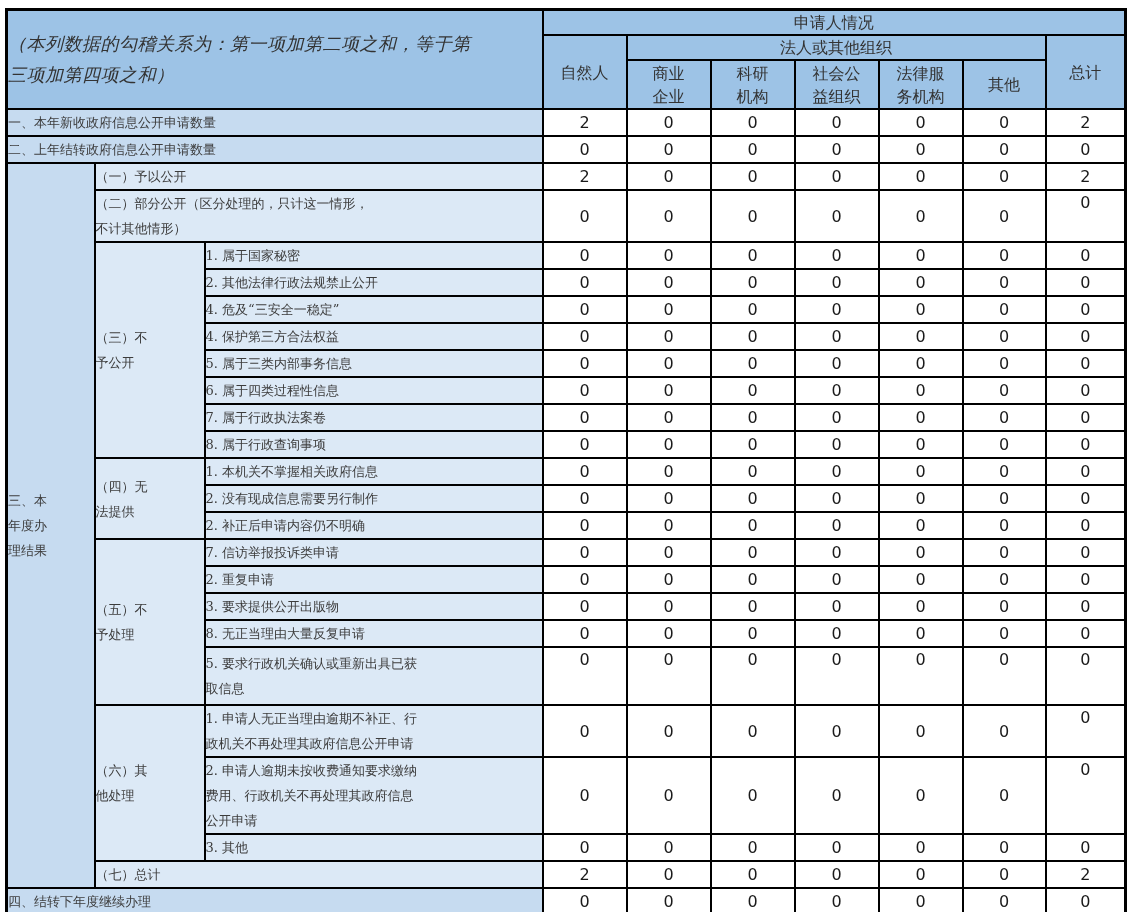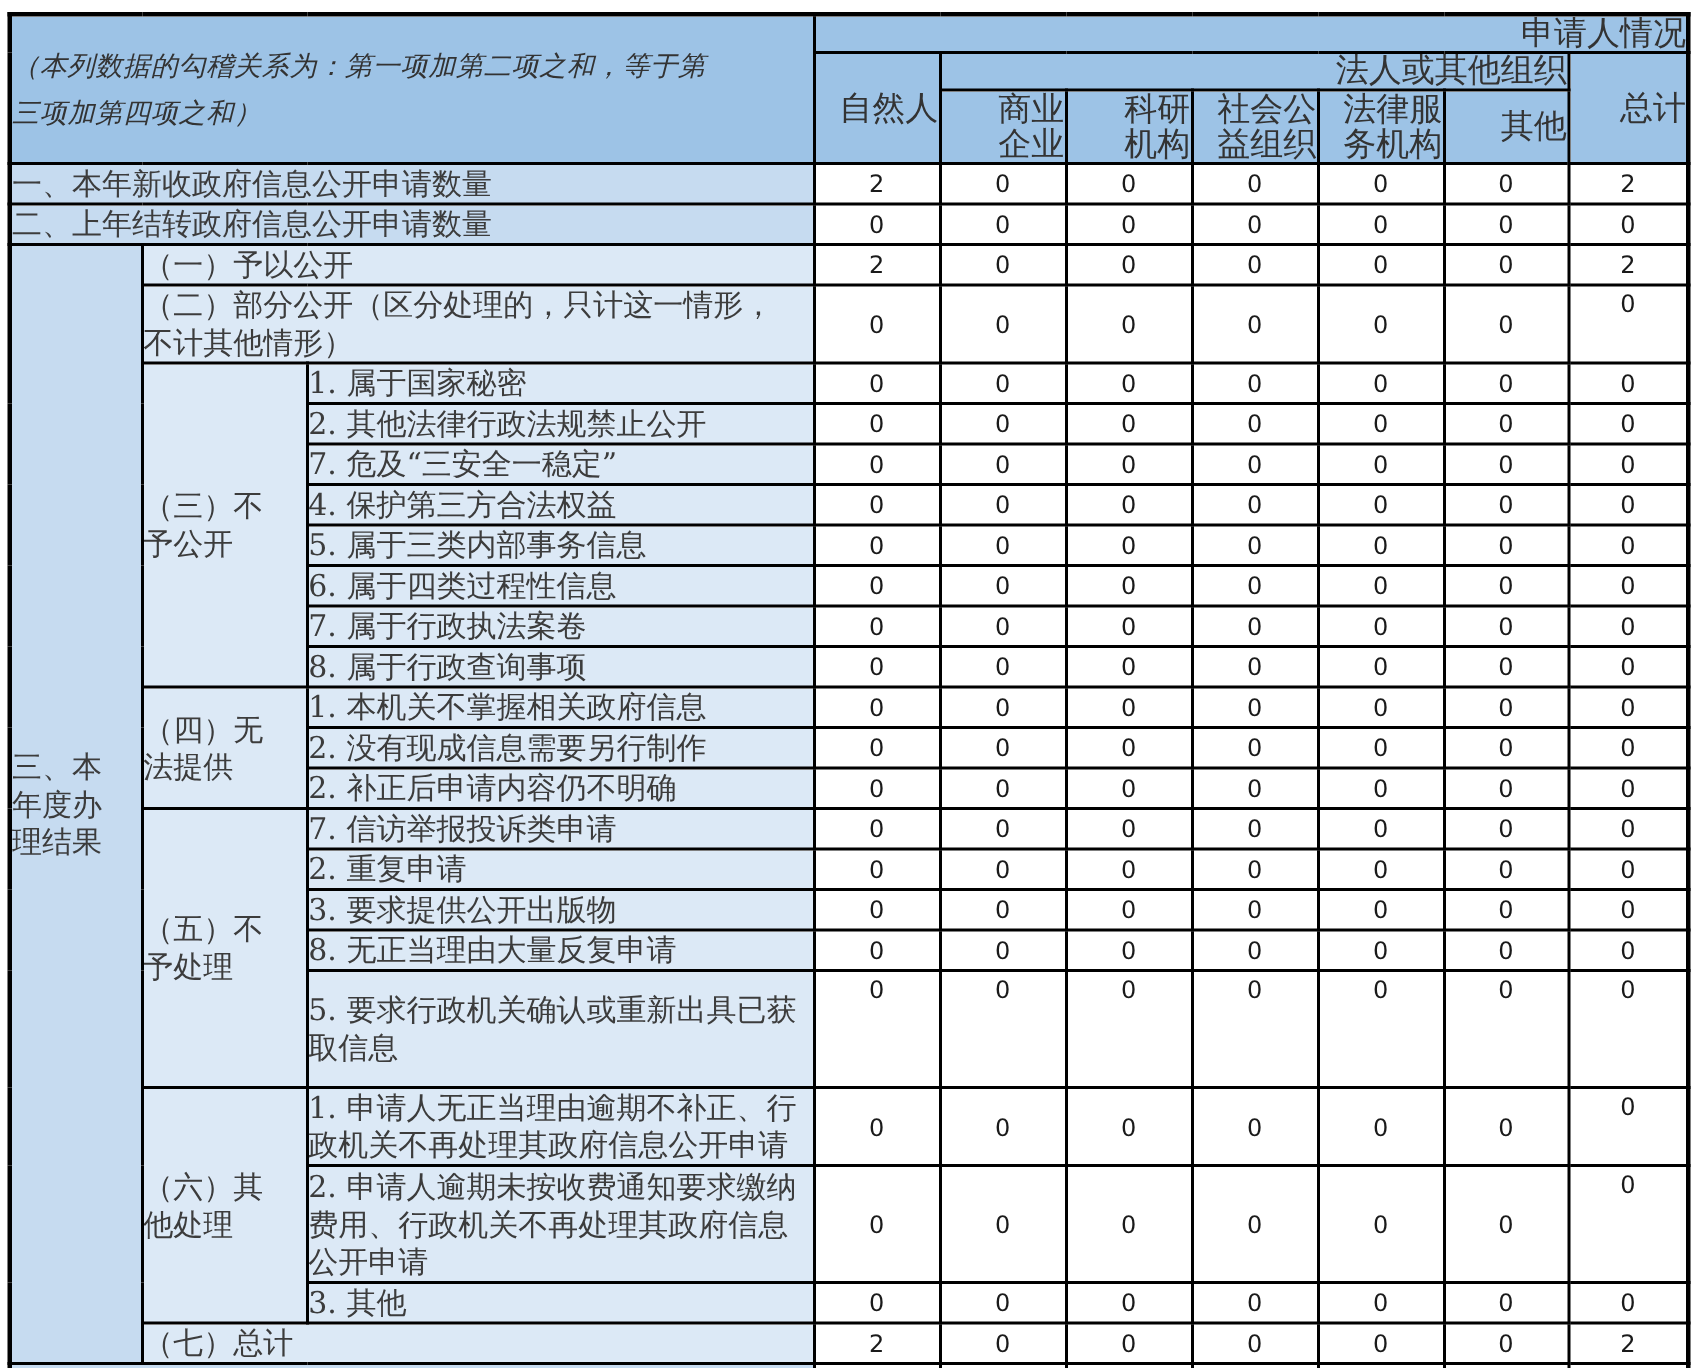--- a/index.html
+++ b/index.html
@@ -22,42 +22,42 @@
   table.report td{
     border:2px solid var(--border-c);
     padding:0;
     overflow:hidden;
   }
   tr.hr1{height:25px;}
   tr.hr2{height:25px;}
   tr.hr3{height:49px;}
   tr.h1{height:26px;}
   tr.h2{height:52px;}
-  tr.h3{height:78px;}
+  tr.h3{height:58px;}
   td.head{
     background:var(--head-bg);
-    text-align:right;
+    text-align:center;
     vertical-align:middle;
     color:#333333;
-    font-size:22px;
+    font-size:16px;
     line-height:23px;
     white-space:pre-line;
   }
   td.note{
     text-align:left;
     vertical-align:middle;
     padding:0 10px 0 13px;
     font-size:18px;
     line-height:31px;
     font-style:italic;
     letter-spacing:0.5px;
     font-family:Liberation Serif, serif;
   }
   td.label{
-    font-size:20px;
+    font-size:13px;
     line-height:25px;
     padding:0 4px 0 9px;
     color:var(--label-c);
     white-space:pre-line;
     vertical-align:middle;
     text-align:left;
   }
   td.label.kai{}
   td.sec{background:var(--sec-bg);}
   td.sub{background:var(--sub-bg);margin-top:44px;}
@@ -175,21 +175,21 @@
           <td class="label sub">2. 其他法律行政法规禁止公开</td>
           <td class="val">0</td>
           <td class="val">0</td>
           <td class="val">0</td>
           <td class="val">0</td>
           <td class="val">0</td>
           <td class="val">0</td>
           <td class="val">0</td>
         </tr>
         <tr class="h1">
-          <td class="label sub">7. 危及“三安全一稳定”</td>
+          <td class="label sub">4. 危及“三安全一稳定”</td>
           <td class="val">0</td>
           <td class="val">0</td>
           <td class="val">0</td>
           <td class="val">0</td>
           <td class="val">0</td>
           <td class="val">0</td>
           <td class="val">0</td>
         </tr>
         <tr class="h1">
           <td class="label sub">4. 保护第三方合法权益</td>

